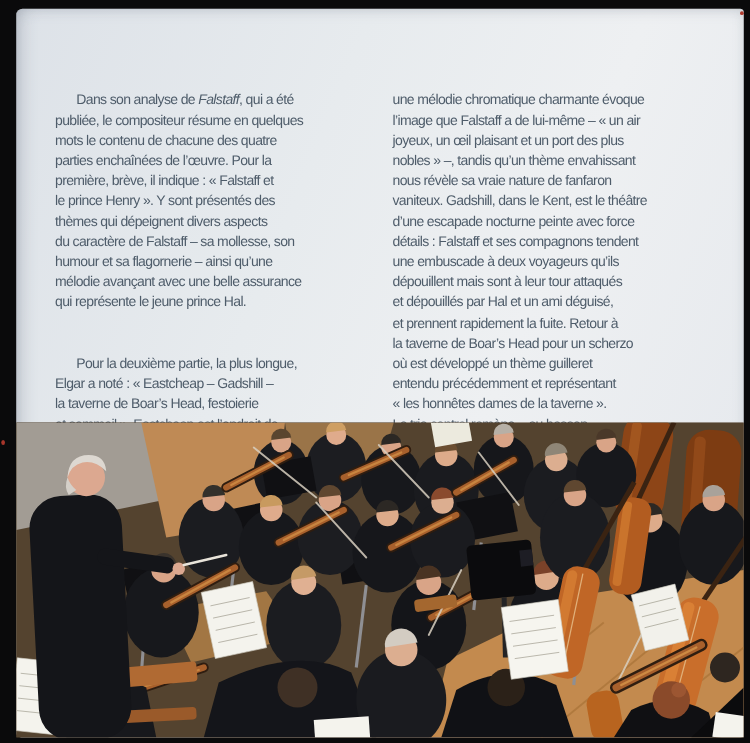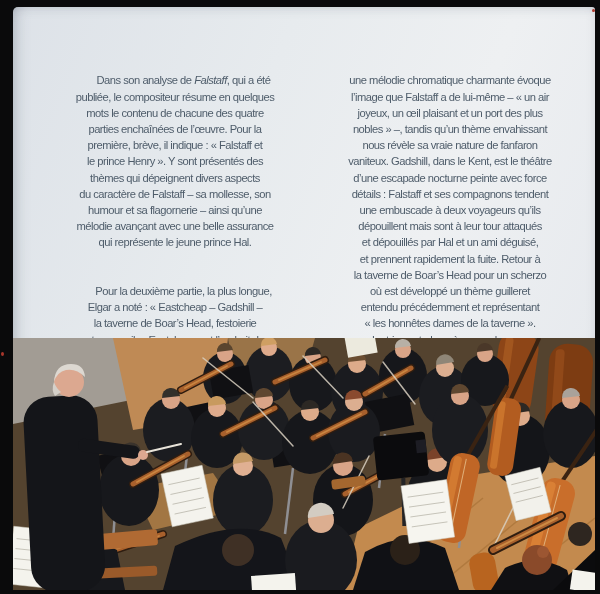--- a/index.html
+++ b/index.html
@@ -11,21 +11,20 @@
     font-family:"Liberation Sans", sans-serif;
   }
   .page {
     position:absolute; left:13px; top:7px;
     width:582px; height:583px;
     background:linear-gradient(112deg,#dde2e8 0%,#e7ebee 35%,#eef0f2 62%,#e7eaee 88%,#e2e6ea 100%);
     border-radius:5px 3px 3px 4px;
     box-shadow:inset 10px 0 16px -10px rgba(90,100,115,.45),
                inset -5px 0 12px -8px rgba(120,130,140,.28),
                inset 0 8px 14px -10px rgba(120,130,145,.30);
-    text-align:center;
   }
   .col {
     position:absolute; top:33px;
     font-size:11.2px; line-height:16.2px;
     letter-spacing:-0.5px;
     color:#4e5c6a;
     white-space:pre;
   }
   .col p { margin:0; }
   .col-left  { left:31px;  width:262px; }

